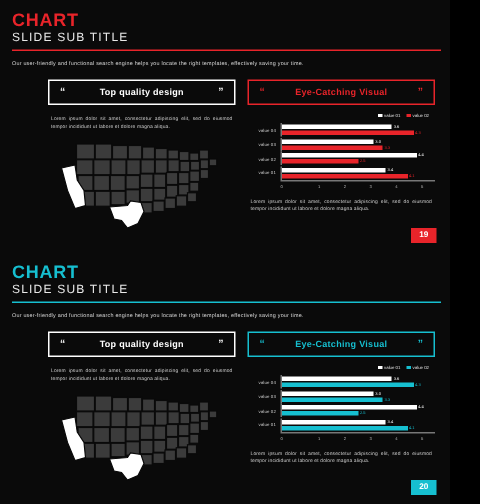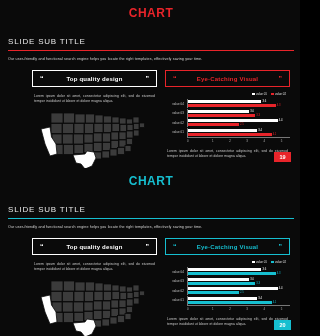--- a/index.html
+++ b/index.html
@@ -19,28 +19,27 @@
     position:absolute;
     left:8px; top:3px; right:6px; bottom:3px;
     background:#0a0a0a;
   }
   .title {
     font-size:12px;
     font-weight:bold;
     letter-spacing:0.5px;
     line-height:12px;
     padding-top:4px;
-    text-align:center;
   }
   .subtitle {
     color:#e8e8e8;
     font-size:8px;
     letter-spacing:0.8px;
     line-height:10px;
-    margin-top:18px;
+    margin-top:1px;
   }
   .hrule {
     height:1px;
     margin-top:3px;
     margin-right:0px;
   }
   .desc {
     color:#d8d8d8;
     font-size:3.6px;
     line-height:6px;

